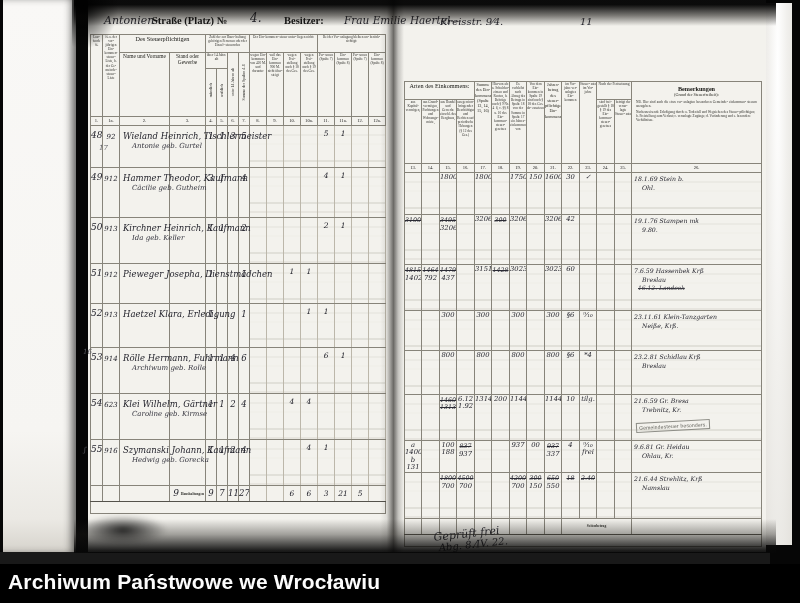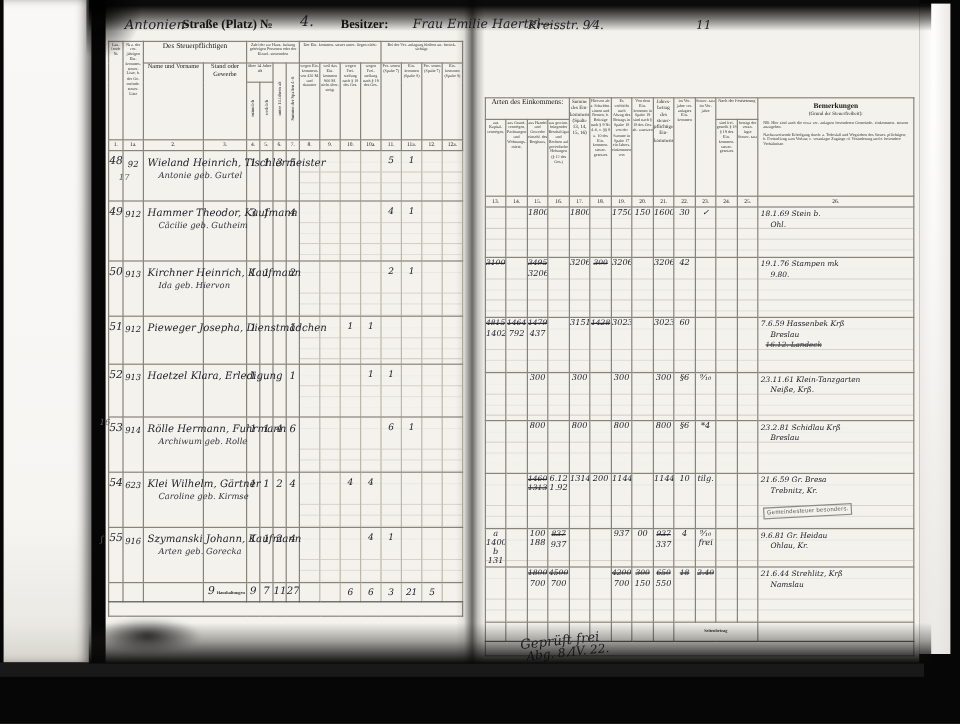--- a/index.html
+++ b/index.html
@@ -244,21 +244,21 @@
           </tr>
           <tr style="height:46px">
             <td>
                 <span class="hw nr">50</span>
               </td>
             <td>
                 <span class="hw li">913</span>
               </td>
             <td class="namecell">
                 <span class="hw nm">Kirchner Heinrich, Kaufmann</span>
-                <span class="hw l2">Ida geb. Hiervon</span>
+                <span class="hw l2">Ida geb. Keller</span>
               </td>
             <td></td>
             <td>
                 <span class="hw ct">1</span>
               </td>
             <td>
                 <span class="hw ct">1</span>
               </td>
             <td>
                 <span class="hw ct"></span>
@@ -427,21 +427,21 @@
           </tr>
           <tr style="height:46px">
             <td>
                 <span class="hw nr">55</span>
               </td>
             <td>
                 <span class="hw li">916</span>
               </td>
             <td class="namecell">
                 <span class="hw nm">Szymanski Johann, Kaufmann</span>
-                <span class="hw l2">Arten geb. Gorecka</span>
+                <span class="hw l2">Hedwig geb. Gorecka</span>
               </td>
             <td></td>
             <td>
                 <span class="hw ct">1</span>
               </td>
             <td>
                 <span class="hw ct">1</span>
               </td>
             <td>
                 <span class="hw ct">2</span>
@@ -872,14 +872,17 @@
     </div>
 
     <div class="gutter"></div>
     <div class="bottom-shade"></div>
     <div class="smudge"></div>
   </div>
 
   <div class="page-edge-right"></div>
   <div class="archive-strip"></div>
 
+  <div class="archive-bar">
+    <span>Archiwum Państwowe we Wrocławiu</span>
+  </div>
 
 </div>
 
 </body></html>

